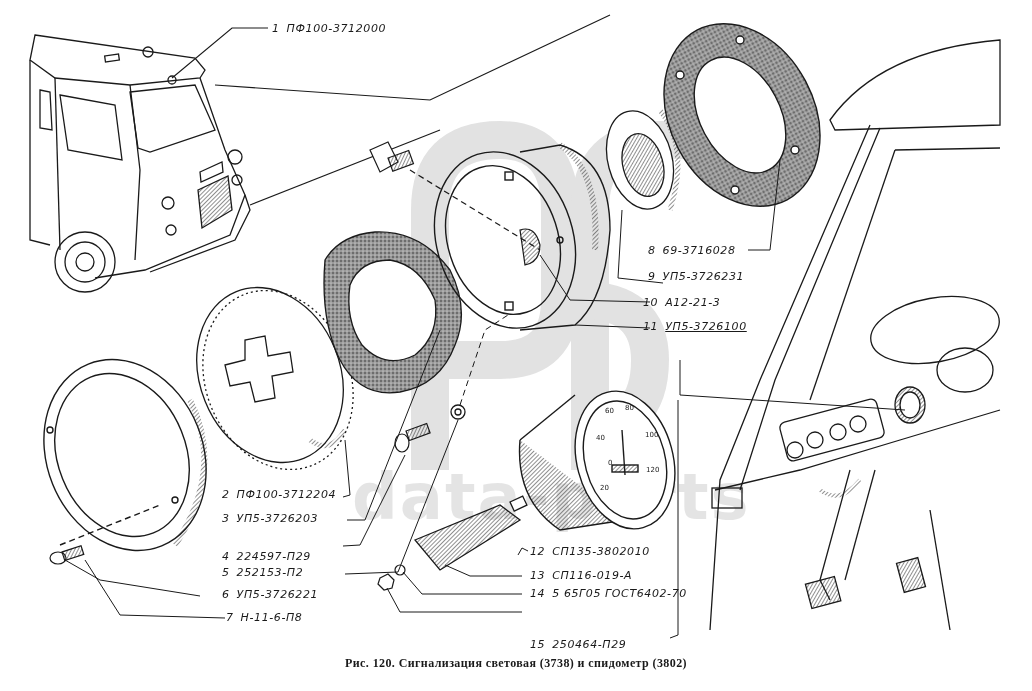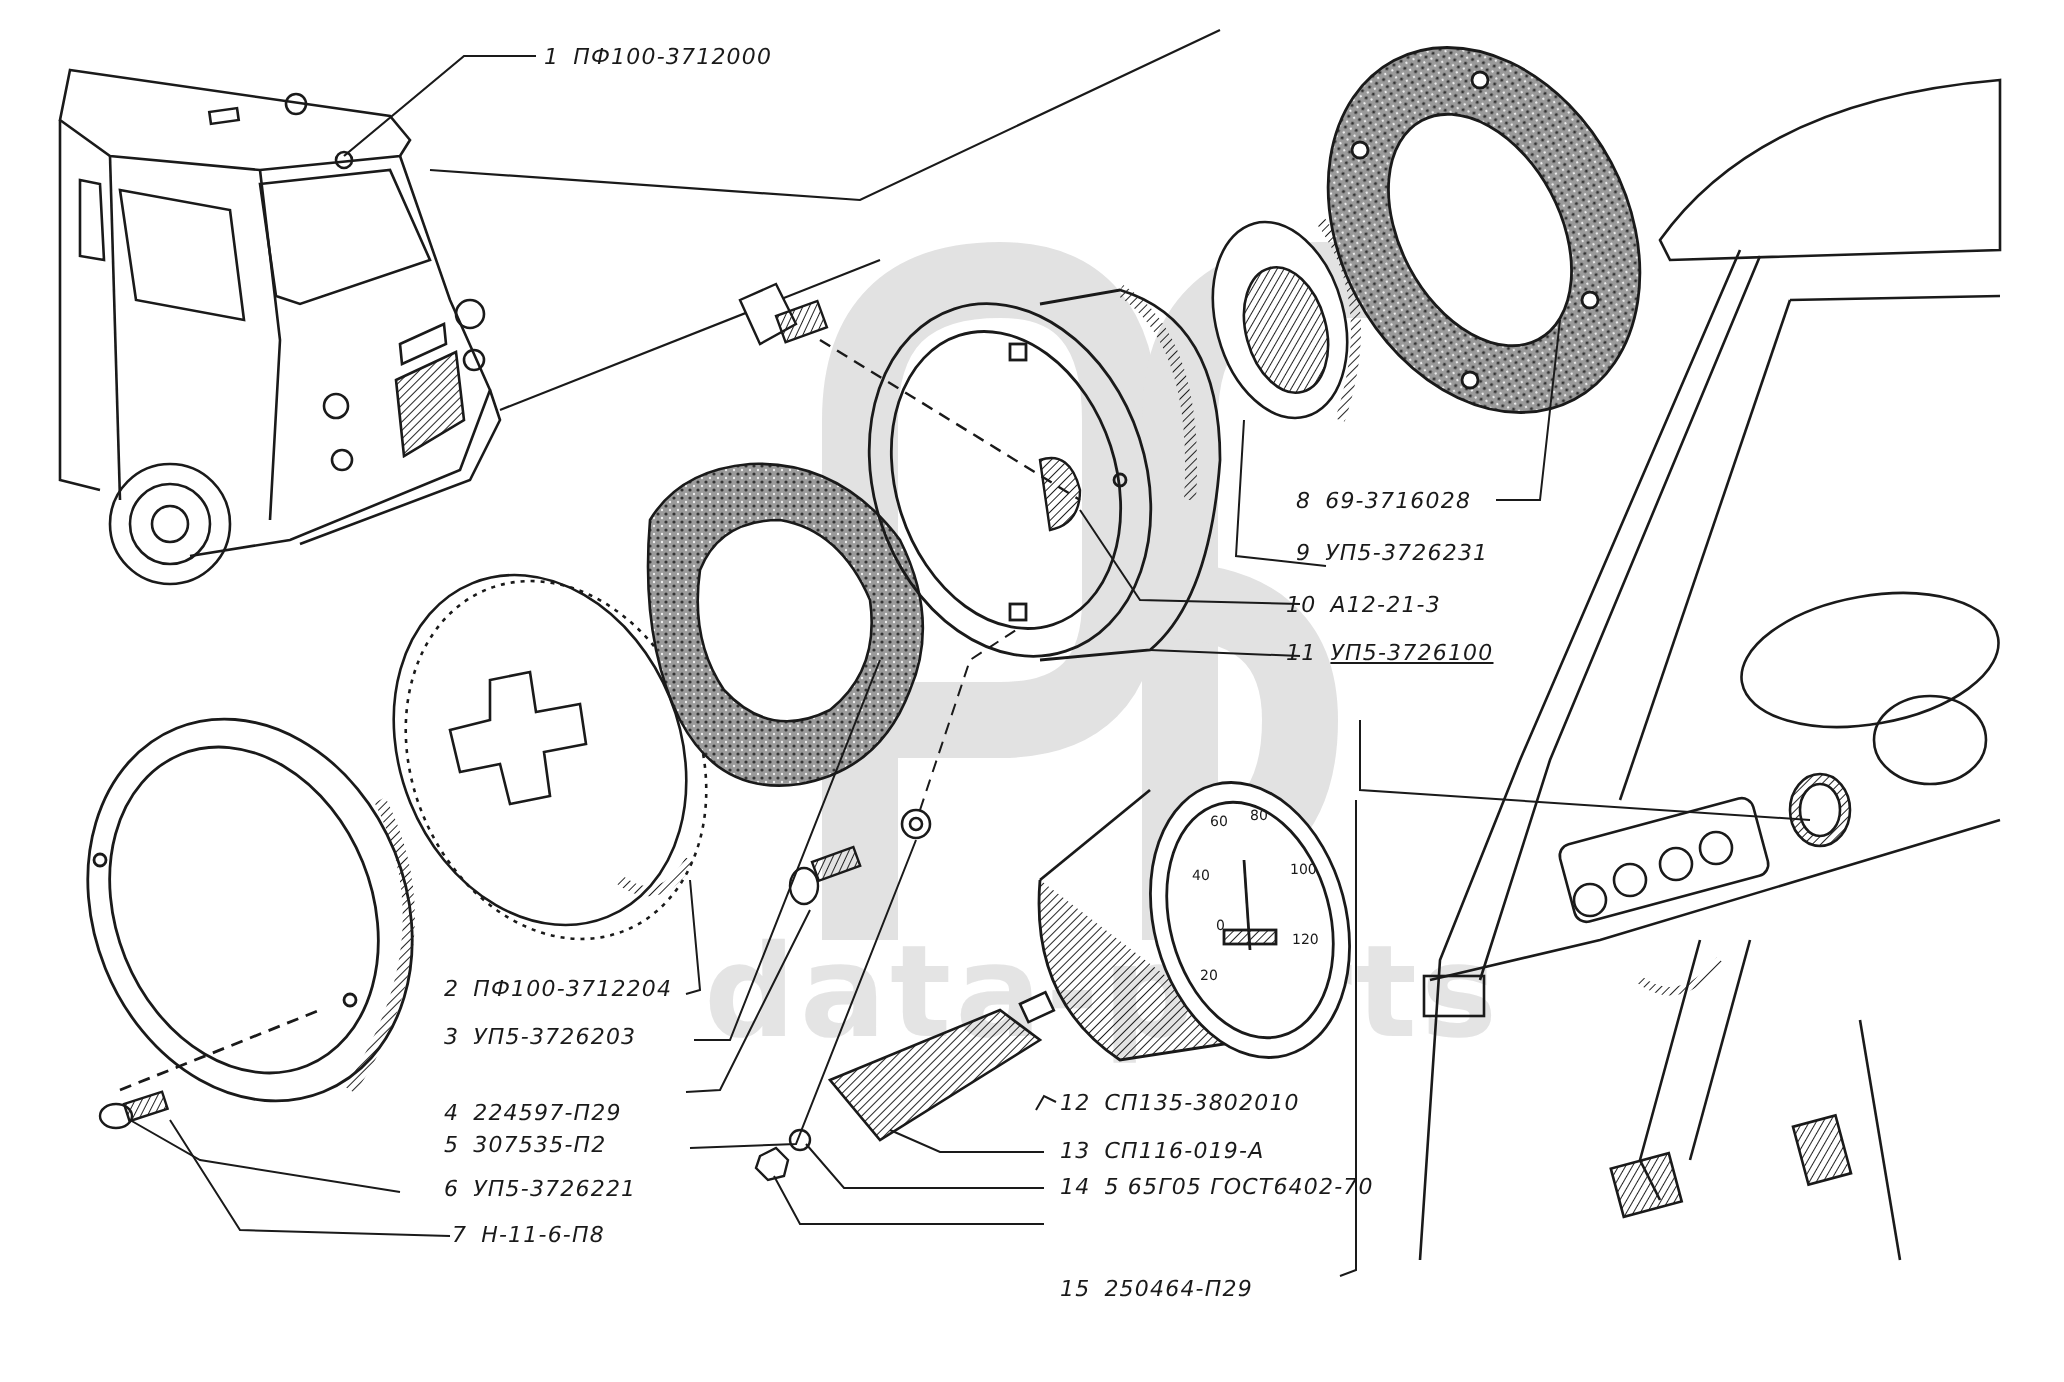--- a/index.html
+++ b/index.html
@@ -220,21 +220,21 @@
   <div class="lbl" style="left:222px; top:488px;">
     <span class="num">2</span><span>ПФ100-3712204</span>
   </div>
   <div class="lbl" style="left:222px; top:512px;">
     <span class="num">3</span><span>УП5-3726203</span>
   </div>
   <div class="lbl" style="left:222px; top:550px;">
     <span class="num">4</span><span>224597-П29</span>
   </div>
   <div class="lbl" style="left:222px; top:566px;">
-    <span class="num">5</span><span>307535-П2</span>
+    <span class="num">5</span><span>252153-П2</span>
   </div>
   <div class="lbl" style="left:222px; top:588px;">
     <span class="num">6</span><span>УП5-3726221</span>
   </div>
   <div class="lbl" style="left:226px; top:611px;">
     <span class="num">7</span><span>Н-11-6-П8</span>
   </div>
   <div class="lbl" style="left:648px; top:244px;">
     <span class="num">8</span><span>69-3716028</span>
   </div>
@@ -253,13 +253,14 @@
   <div class="lbl" style="left:530px; top:569px;">
     <span class="num">13</span><span>СП116-019-А</span>
   </div>
   <div class="lbl" style="left:530px; top:587px;">
     <span class="num">14</span><span>5 65Г05 ГОСТ6402-70</span>
   </div>
   <div class="lbl" style="left:530px; top:605px;margin-top:33px;">
     <span class="num">15</span><span>250464-П29</span>
   </div>
 
+  <div class="caption">Рис. 120. Сигнализация световая (3738) и спидометр (3802)</div>
 </div>
 
 </body></html>

